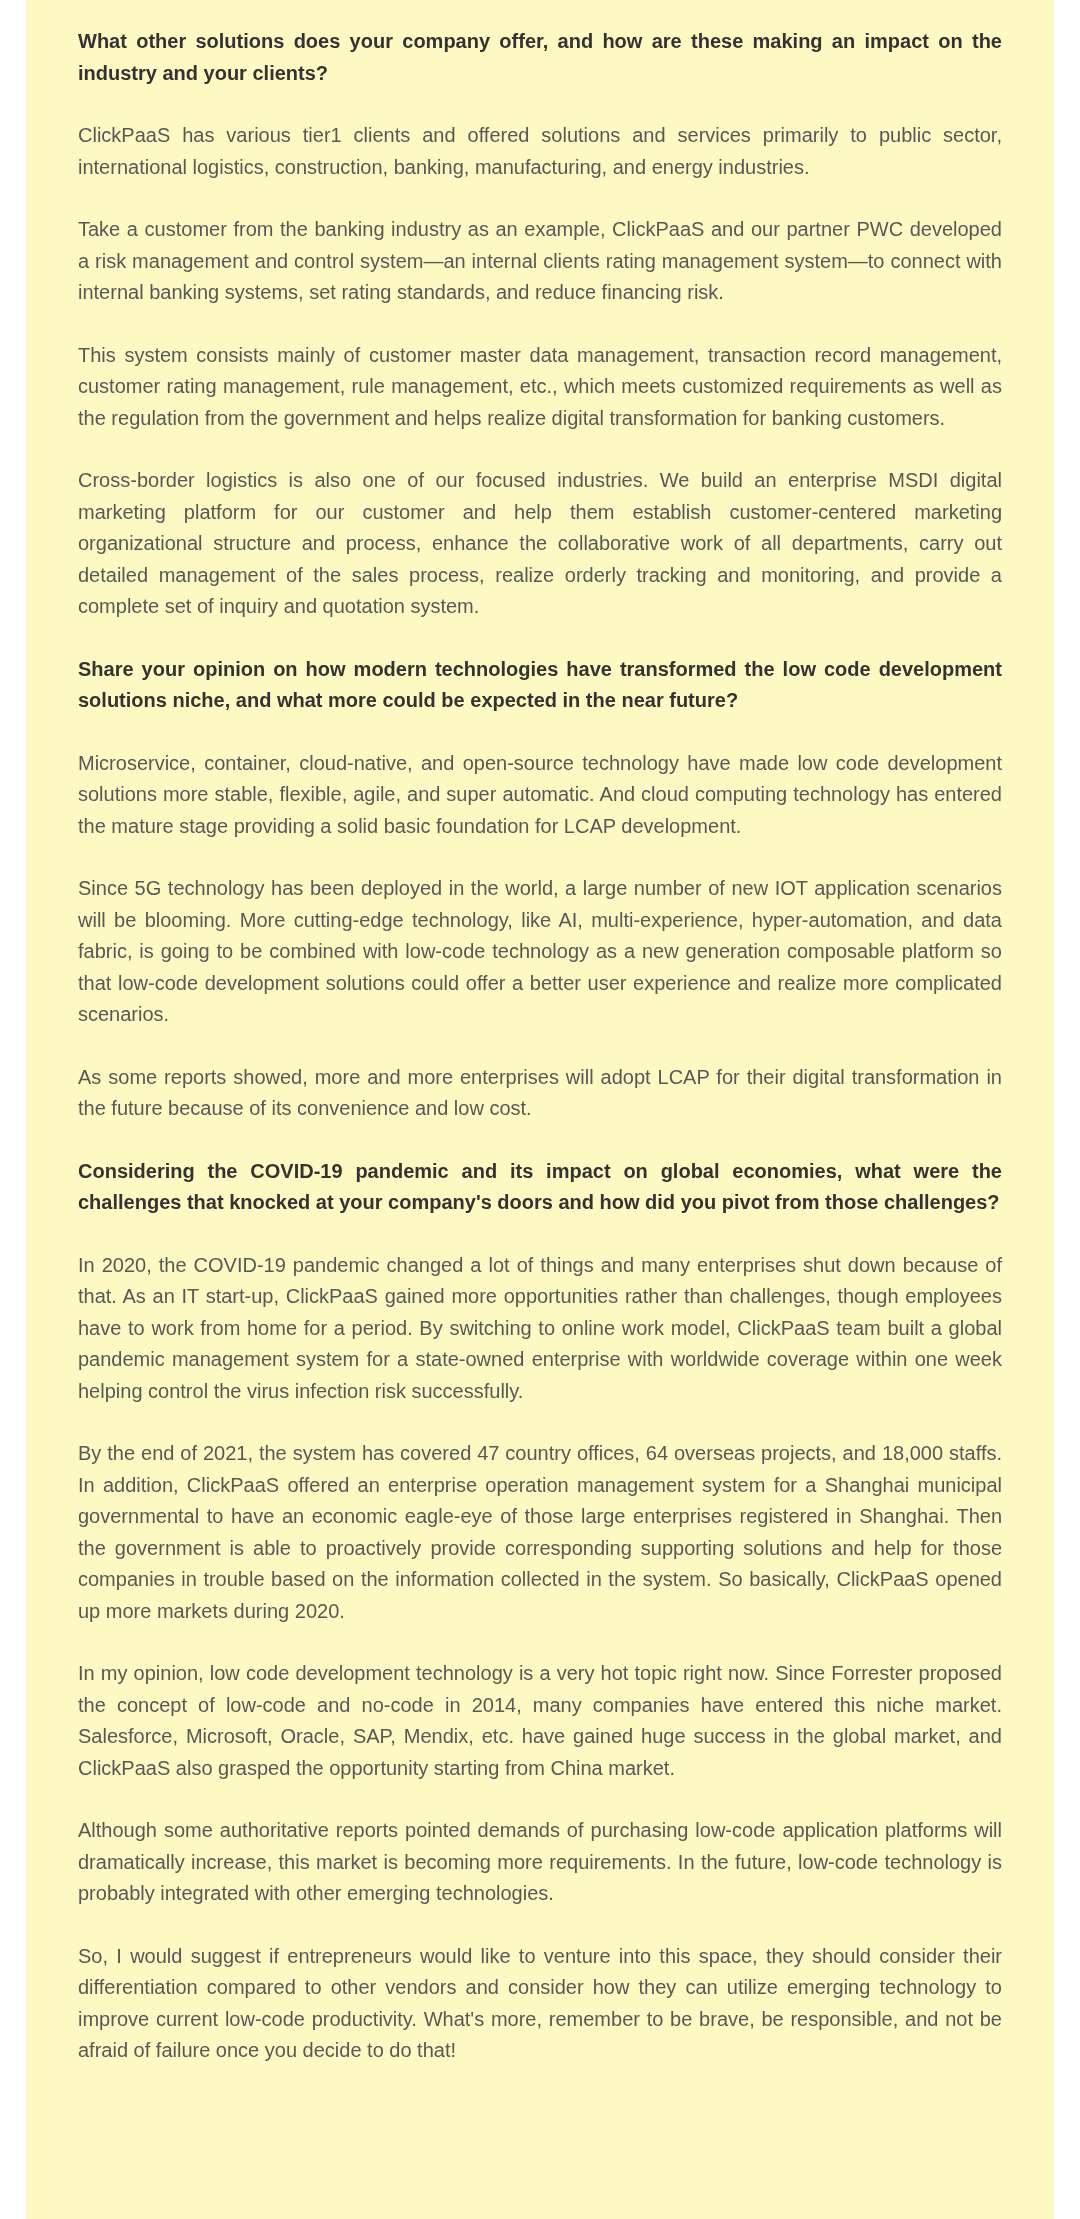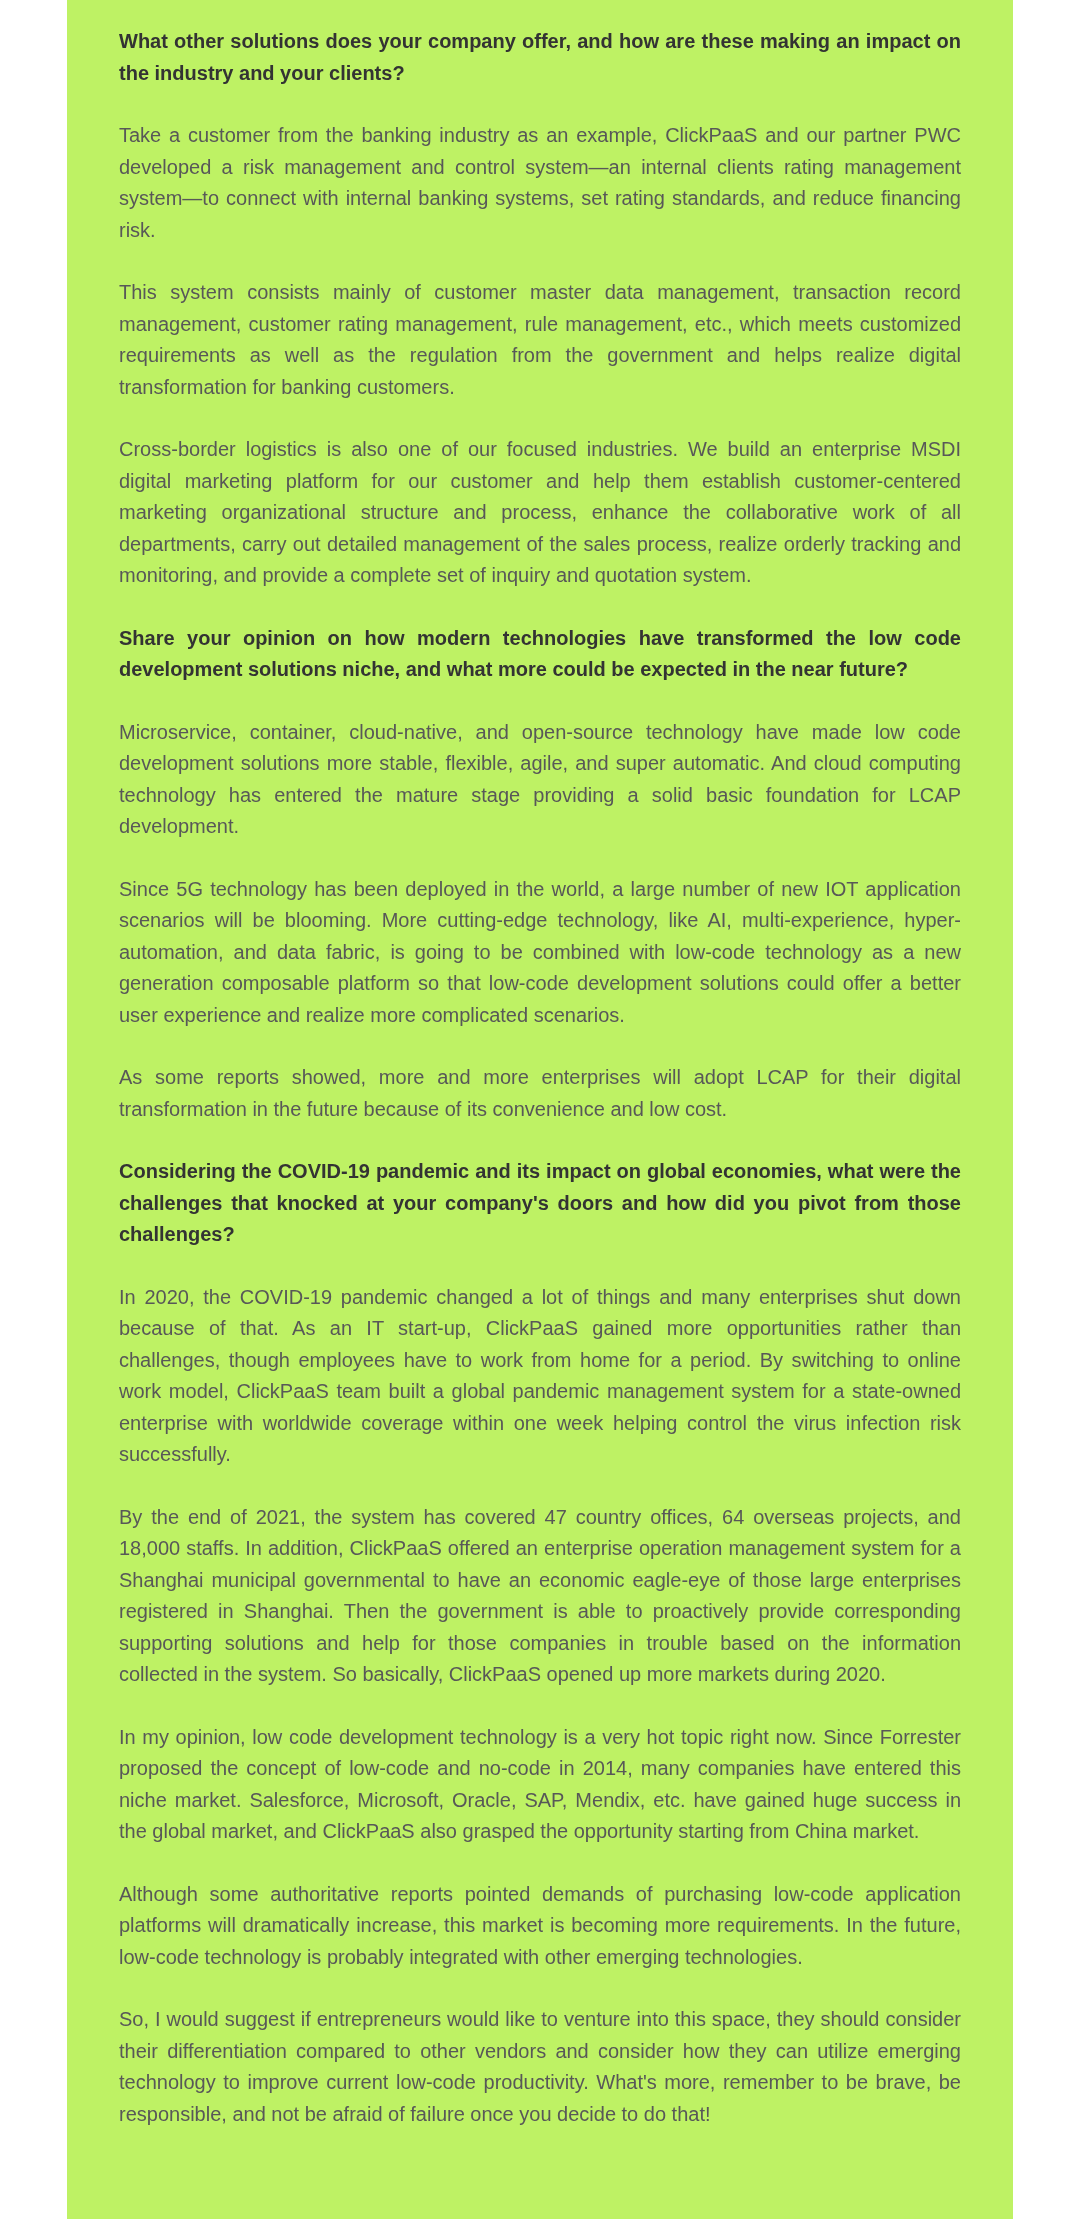--- a/index.html
+++ b/index.html
@@ -1,23 +1,23 @@
 <!DOCTYPE html>
 <html><head>
 <meta charset="utf-8">
 <style>
   * { margin: 0; padding: 0; box-sizing: border-box; }
   html, body {
     background: #ffffff;
     font-family: "Liberation Sans", "DejaVu Sans", sans-serif;
   }
   .page {
-    width: 946px;
+    width: 1028px;
     min-height: 2219px;
-    background: #bef264;
+    background: #fef9c3;
     margin: 0 auto;
   }
   .article {
     padding: 26px 52px 56px 52px;
   }
   .article p,
   .article h2 {
     font-size: 20px;
     line-height: 31.5px;
     text-align: justify;
@@ -33,20 +33,21 @@
     font-weight: normal;
   }
 </style>
 </head>
 <body>
 
 <div class="page">
   <div class="article">
 
     <h2 class="question">What other solutions does your company offer, and how are these making an impact on the industry and your clients?</h2>
+    <p class="answer">ClickPaaS has various tier1 clients and offered solutions and services primarily to public sector, international logistics, construction, banking, manufacturing, and energy industries.</p>
     <p class="answer">Take a customer from the banking industry as an example, ClickPaaS and our partner PWC developed a risk management and control system—an internal clients rating management system—to connect with internal banking systems, set rating standards, and reduce financing risk.</p>
     <p class="answer">This system consists mainly of customer master data management, transaction record management, customer rating management, rule management, etc., which meets customized requirements as well as the regulation from the government and helps realize digital transformation for banking customers.</p>
     <p class="answer">Cross-border logistics is also one of our focused industries. We build an enterprise MSDI digital marketing platform for our customer and help them establish customer-centered marketing organizational structure and process, enhance the collaborative work of all departments, carry out detailed management of the sales process, realize orderly tracking and monitoring, and provide a complete set of inquiry and quotation system.</p>
 
     <h2 class="question">Share your opinion on how modern technologies have transformed the low code development solutions niche, and what more could be expected in the near future?</h2>
     <p class="answer">Microservice, container, cloud-native, and open-source technology have made low code development solutions more stable, flexible, agile, and super automatic. And cloud computing technology has entered the mature stage providing a solid basic foundation for LCAP development.</p>
     <p class="answer">Since 5G technology has been deployed in the world, a large number of new IOT application scenarios will be blooming. More cutting-edge technology, like AI, multi-experience, hyper-automation, and data fabric, is going to be combined with low-code technology as a new generation composable platform so that low-code development solutions could offer a better user experience and realize more complicated scenarios.</p>
     <p class="answer">As some reports showed, more and more enterprises will adopt LCAP for their digital transformation in the future because of its convenience and low cost.</p>
 
     <h2 class="question">Considering the COVID-19 pandemic and its impact on global economies, what were the challenges that knocked at your company's doors and how did you pivot from those challenges?</h2>

